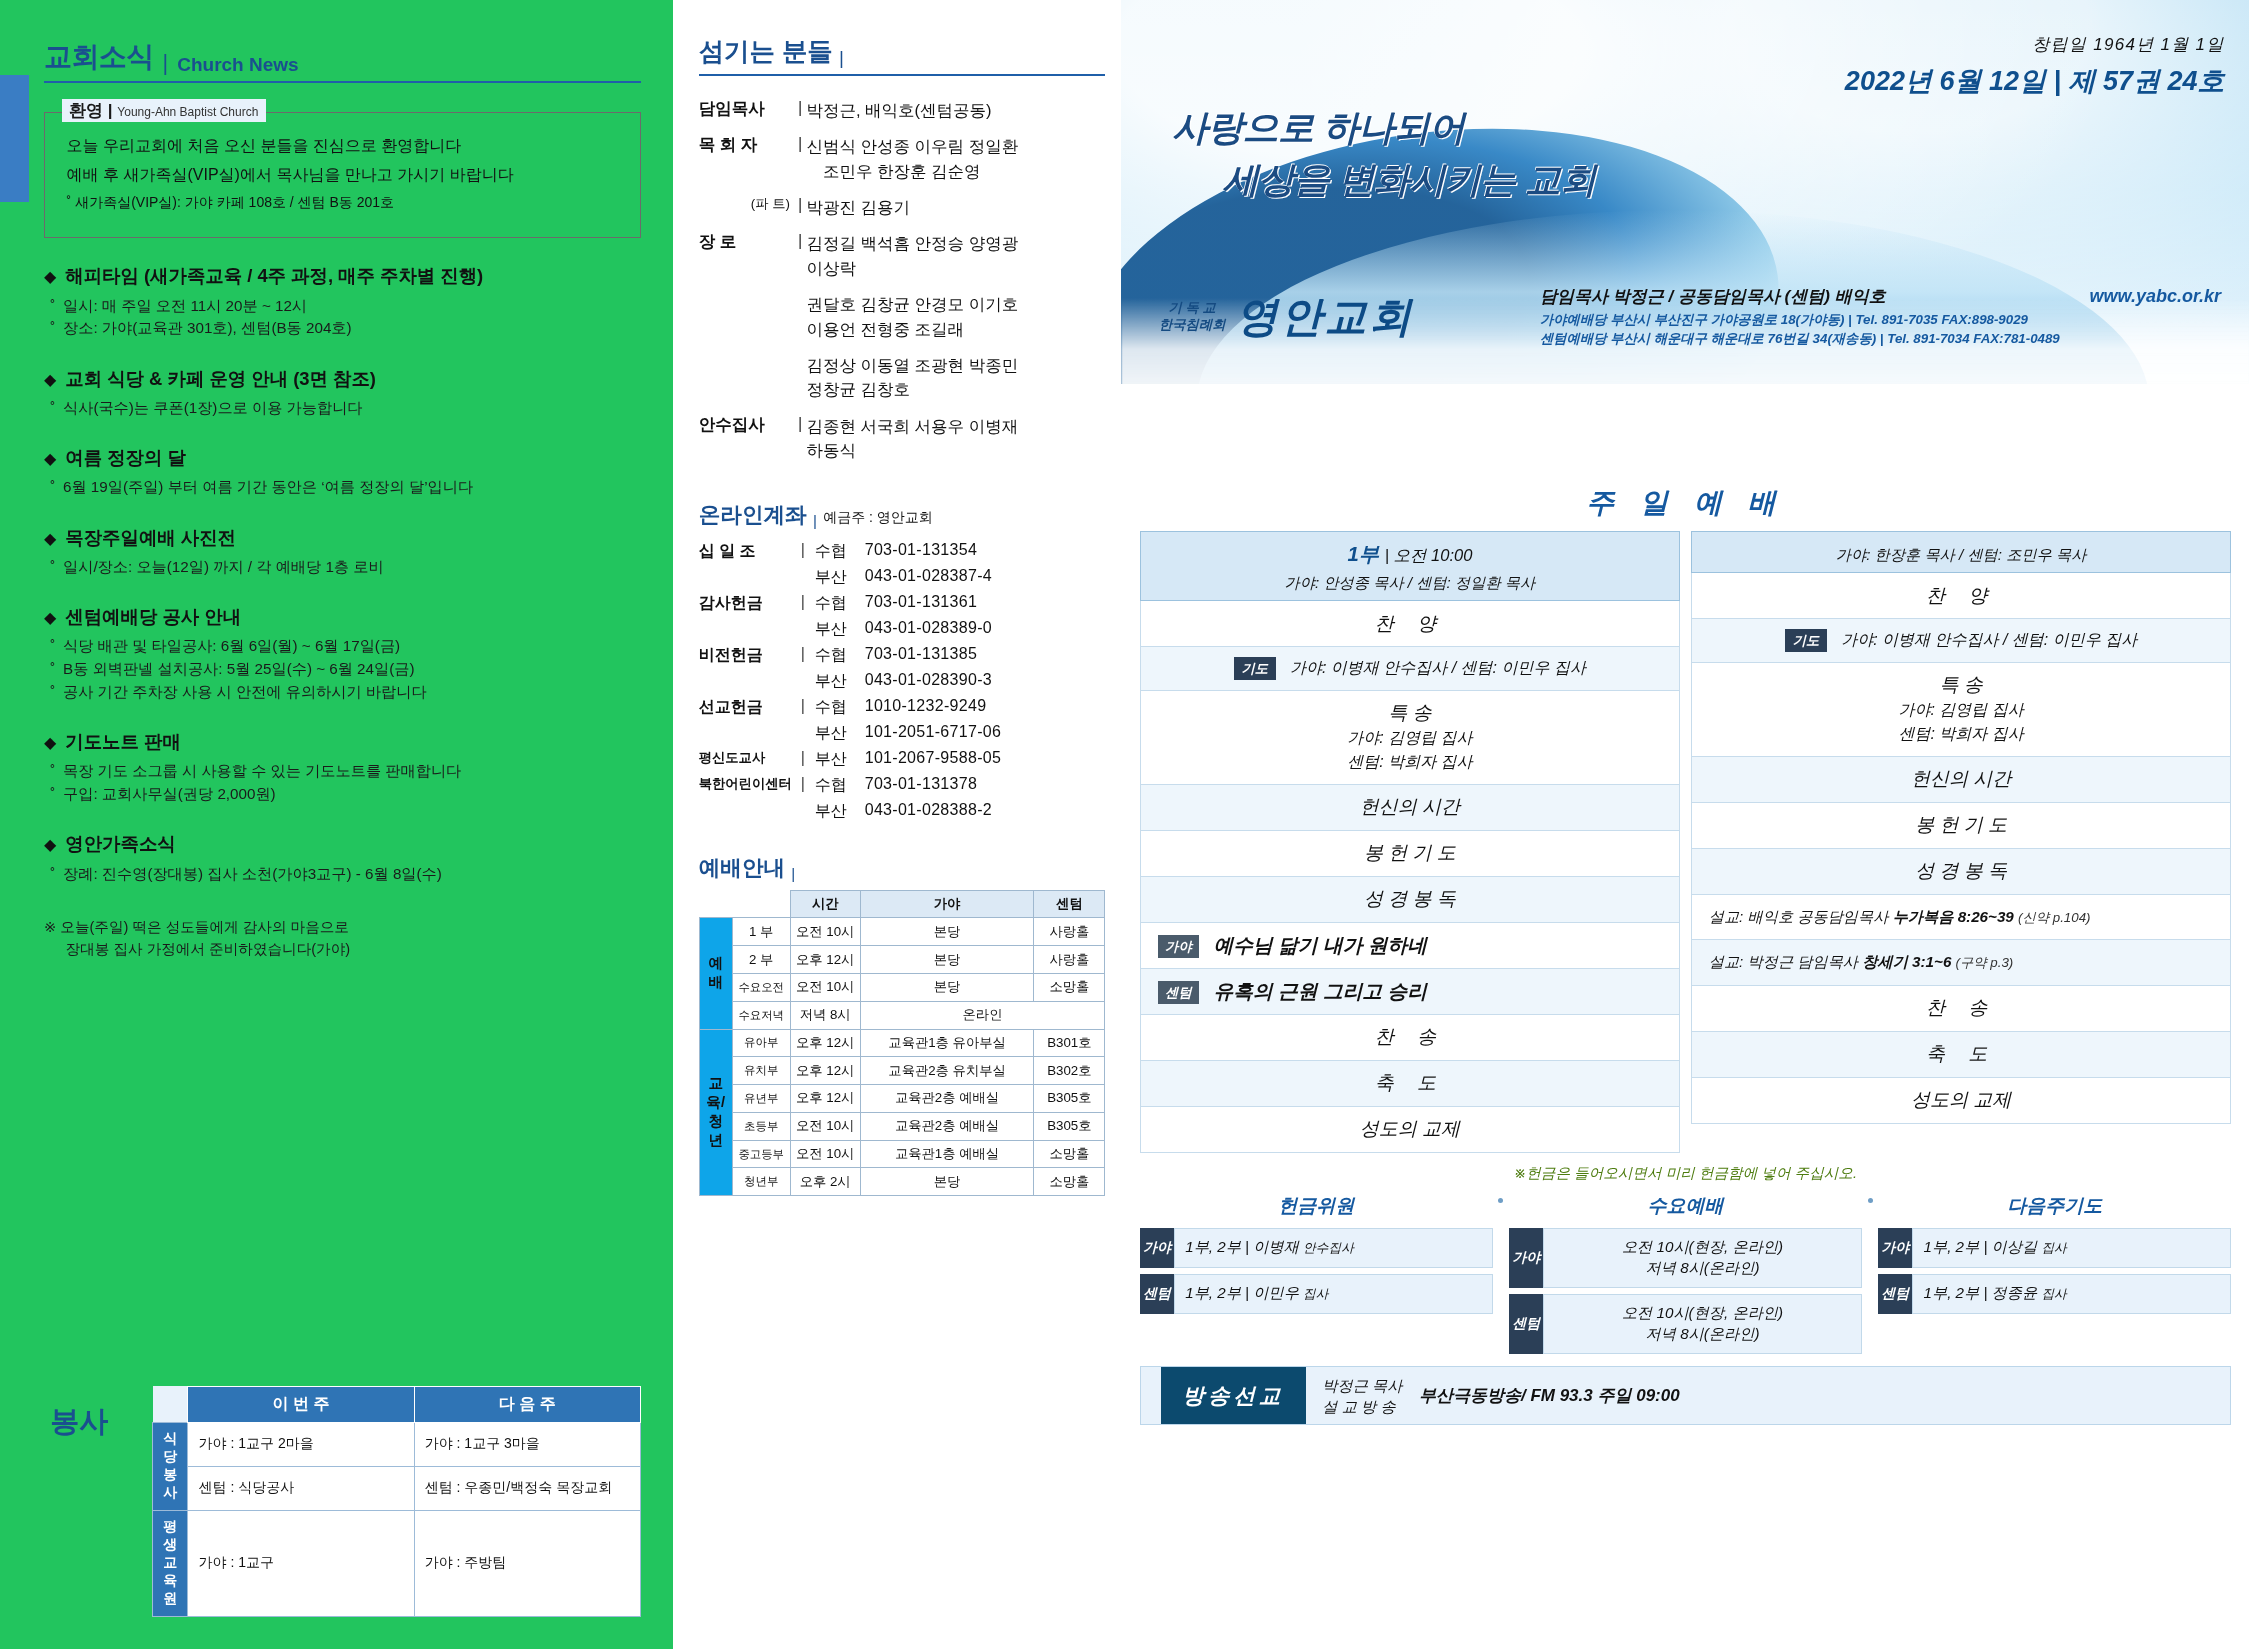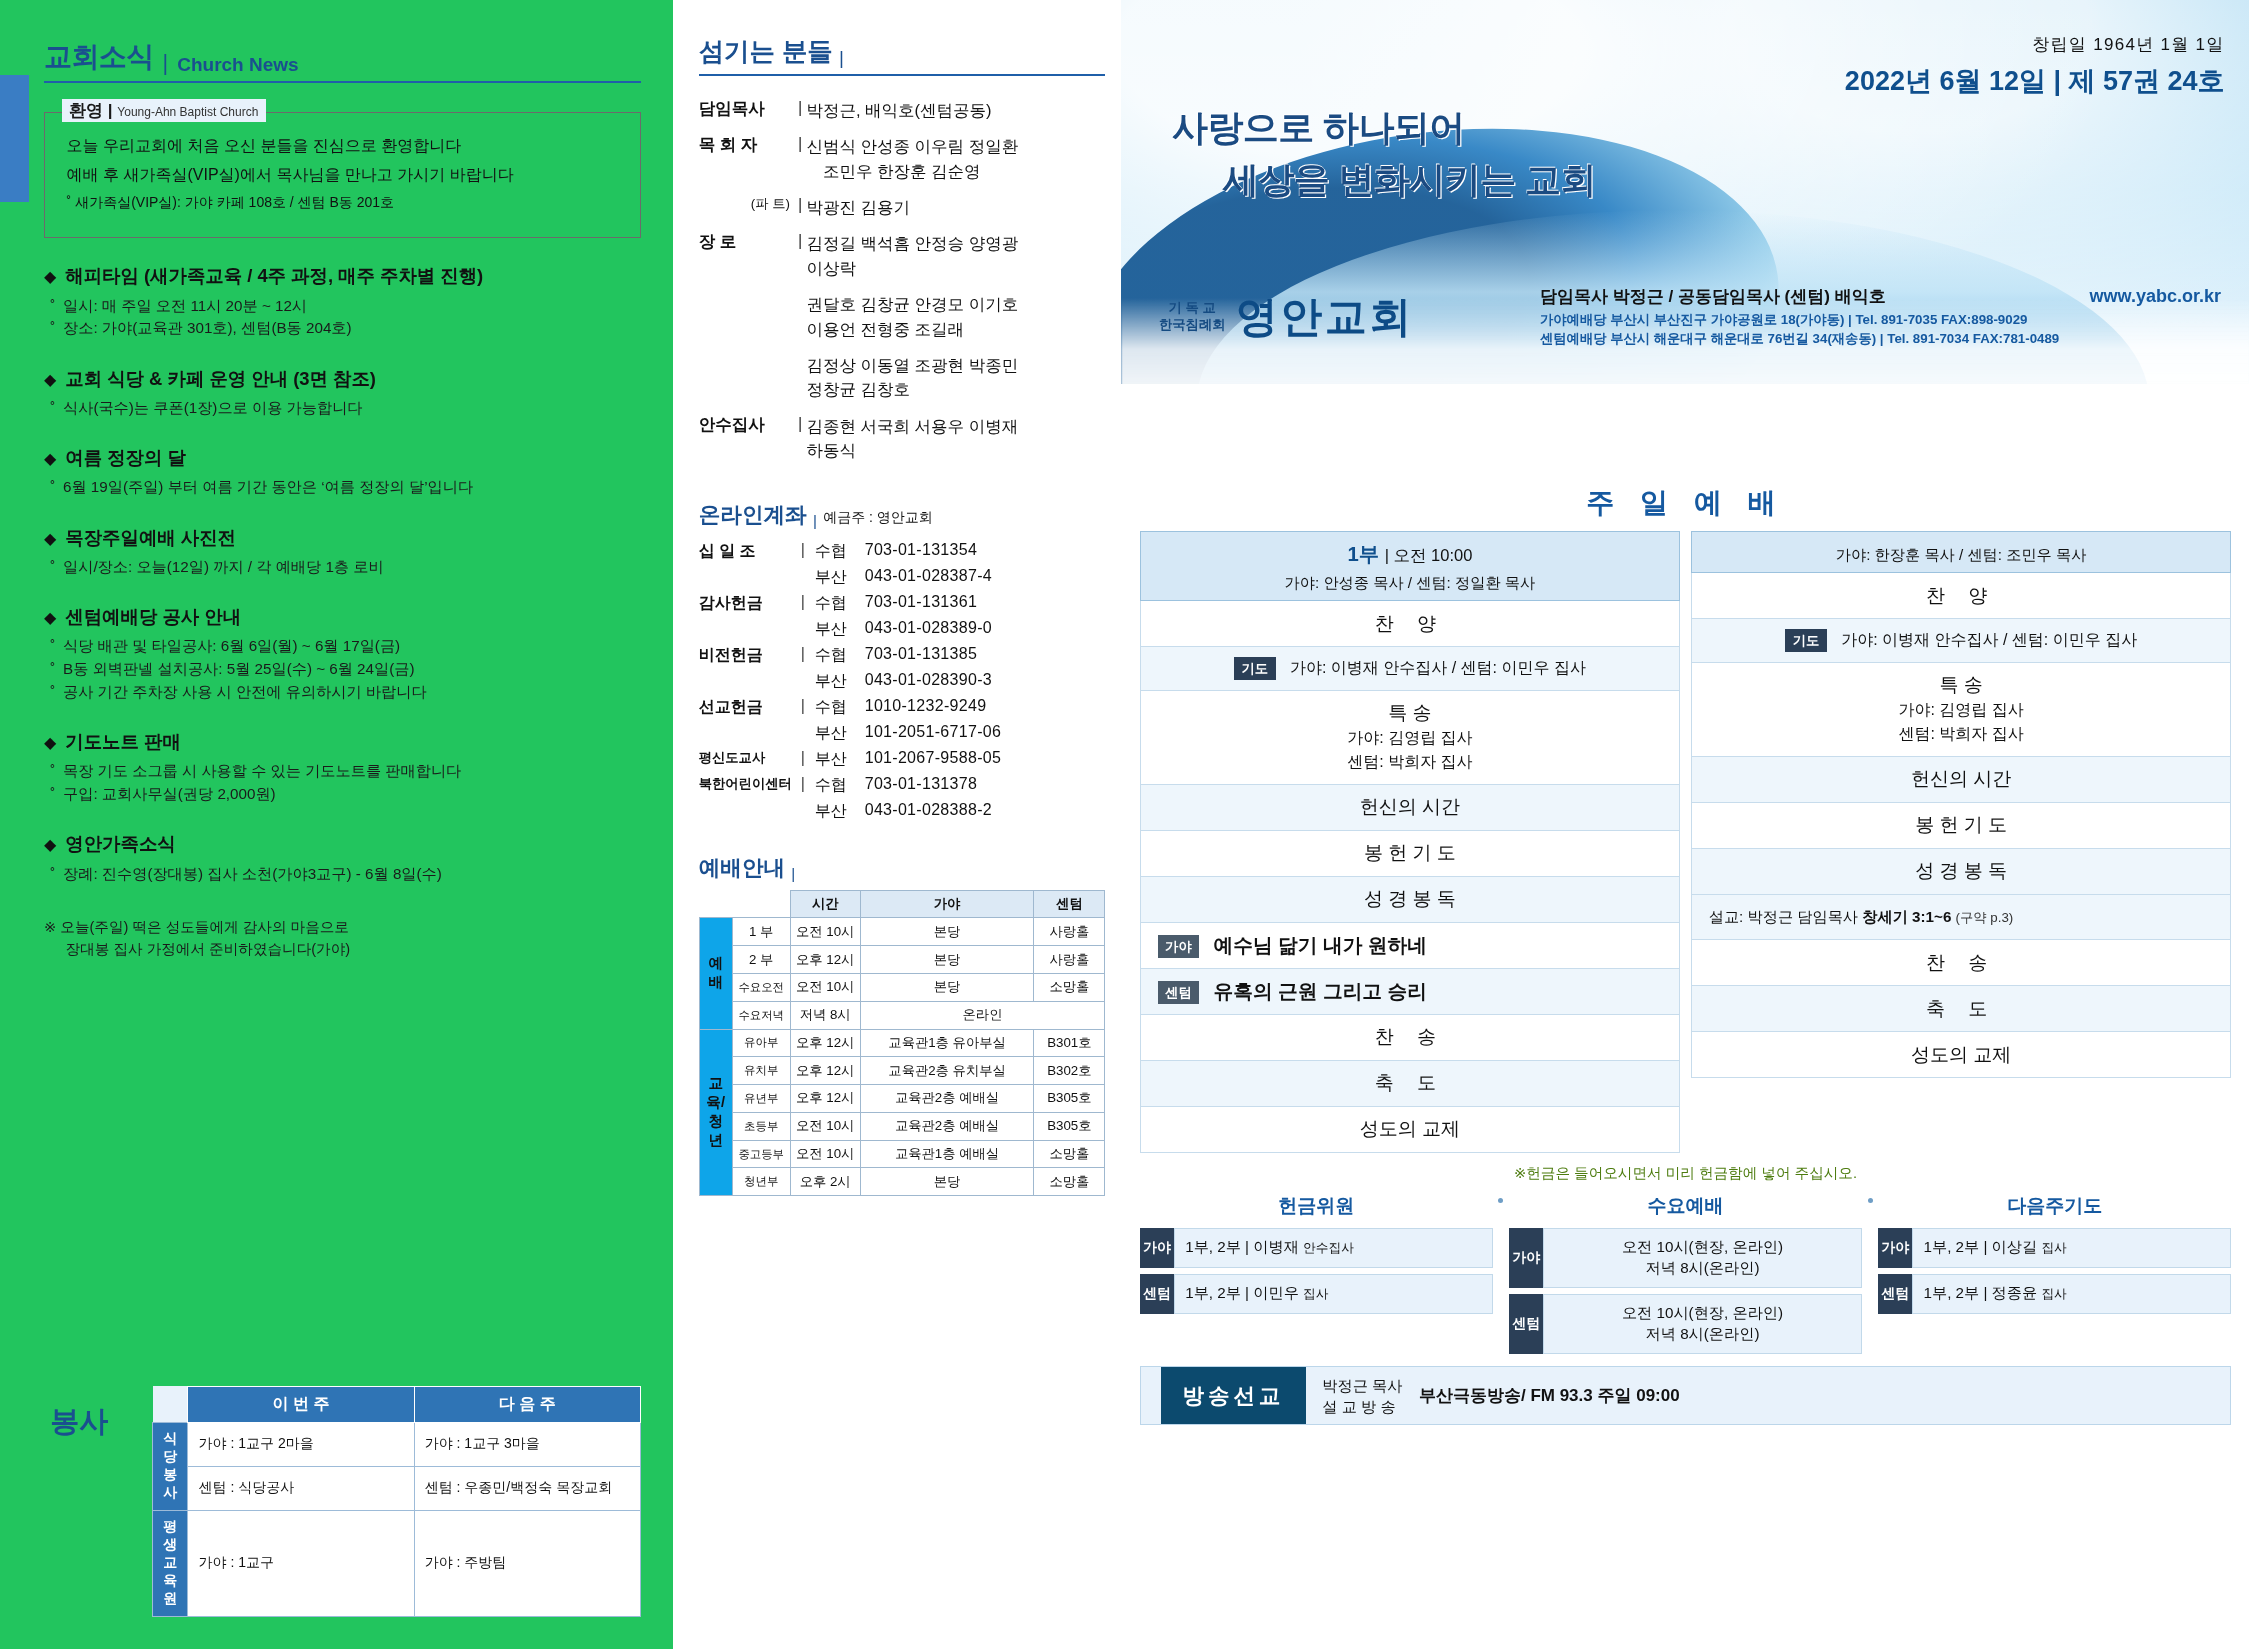--- a/index.html
+++ b/index.html
@@ -88,21 +88,21 @@
 
   .wtable { width:100%; border-collapse:collapse; margin-top:7.6px; }
   .wtable th, .wtable td { border:0.6px solid #9fb8cf; font-size:13.3px; padding:4.4px 2.5px; text-align:center; color:#111;}
   .wtable th { background:#dce9f5; font-weight:bold; }
   .wtable td.side { background:#0ea5e9; font-weight:bold; width:33px; font-size:14.6px; }
   .wtable td.lbl { width:58px; }
   .wtable td.lbl.sm { font-size:11.4px; }
   .wtable td.time { width:70px; }
 
   
-  .col-right { position:absolute; left:1121px; top:0; width:1129px; height:1650px; background:#fff; }
+  .col-right { position:absolute; left:1121px; top:0; width:1129px; height:1650px; background:#fff;font-style:italic; }
 
   .banner { position:relative; width:1129px; height:479px; overflow:hidden;
             background:linear-gradient(180deg,#bfe2f6 0%, #8fcdef 35%, #cfe8f8 60%, #eaf5fc 100%); }
   .sky { position:absolute; inset:0; background:
       radial-gradient(ellipse at 20% 10%, rgba(255,255,255,.9) 0 18%, rgba(255,255,255,0) 60%),
       radial-gradient(ellipse at 70% 6%, rgba(255,255,255,.75) 0 16%, rgba(255,255,255,0) 55%),
       linear-gradient(180deg,#9fd4f0 0%, #bfe4f7 40%, #e8f5fd 75%, #ffffff 100%); }
   .wave1 { position:absolute; left:-38px; top:133px; width:698px; height:381px;
            background:radial-gradient(ellipse at 30% 40%, #1a5c96 0 35%, #2f83c4 50%, #8fcbe9 70%, rgba(255,255,255,0) 78%);
            transform:rotate(-8deg); opacity:.95; border-radius:50%; }
@@ -606,20 +606,25 @@
           <span class="ln">가야: 이병재 안수집사 / 센텀: 이민우 집사</span>
         </div>
         <div class="svc-row">
           <div class="sp">특        송</div>
           <div class="sub">가야:  김영립  집사</div>
           <div class="sub">센텀:  박희자  집사</div>
         </div>
         <div class="svc-row alt">헌신의  시간</div>
         <div class="svc-row">봉 헌 기 도</div>
         <div class="svc-row alt">성 경 봉 독</div>
+        <div class="svc-row sermon">
+          <span>설교: 배익호 공동담임목사</span>
+          <span class="ref">누가복음 8:26~39</span>
+          <span class="paren">(신약 p.104)</span>
+        </div>
         <div class="svc-row sermon alt">
           <span>설교: 박정근 담임목사</span>
           <span class="ref">창세기 3:1~6</span>
           <span class="paren">(구약 p.3)</span>
         </div>
         <div class="svc-row sp">찬        송</div>
         <div class="svc-row alt sp">축        도</div>
         <div class="svc-row">성도의  교제</div>
       </div>
     </div>

